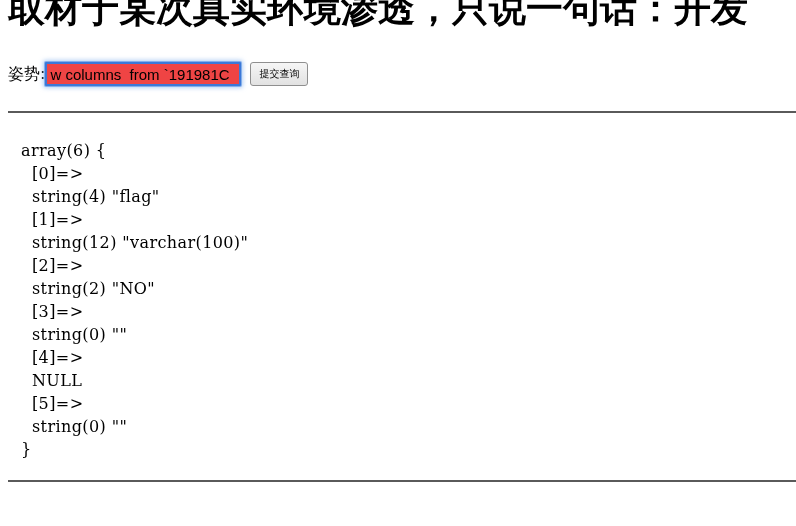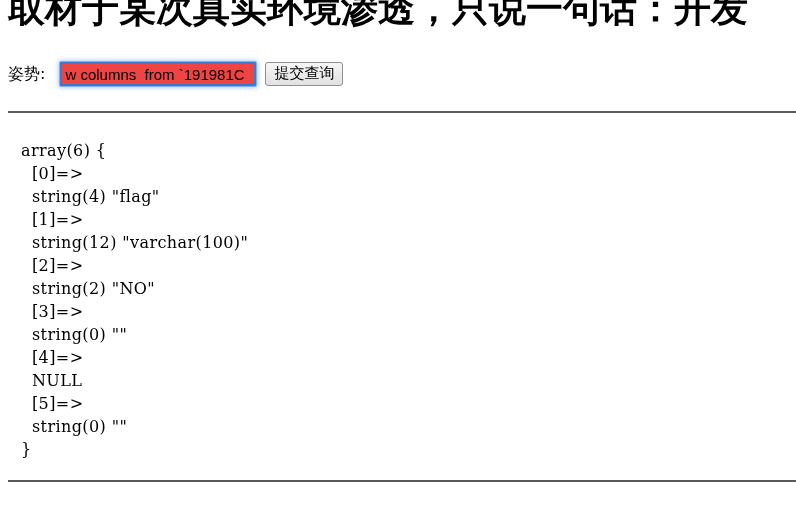--- a/index.html
+++ b/index.html
@@ -52,21 +52,21 @@
     display: flex;
     align-items: center;
     gap: 0px;
     white-space: nowrap;
   }
   .form-label {
     font-size: 16px;
     line-height: 20px;
     font-family: "DejaVu Sans", "Liberation Sans", sans-serif;
     color: #000000;
-    margin-right: 15px;
+    margin-right: 0;
   }
 
   
   .query-input {
     width: 196px;
     height: 24px;
     box-sizing: border-box;
     padding: 2px 3px;
     font-family: Liberation Sans, sans-serif;
     font-size: 15px;
@@ -82,21 +82,21 @@
     caret-color: #000000;
     direction: ltr;
   }
 
   .submit-button {
     margin-left: 9px;
     height: 24px;
     box-sizing: border-box;
     padding: 1px 8px 2px 8px;
     font-family: "DejaVu Sans", "Liberation Sans", sans-serif;
-    font-size: 15px;
+    font-size: 10px;
     line-height: 19px;
     color: #000000;
     background: linear-gradient(#f6f6f6, #e2e2e2);
     border: 1px solid #8f8f8f;
     border-radius: 3px;
     cursor: default;
   }
 
   
   .rule {

